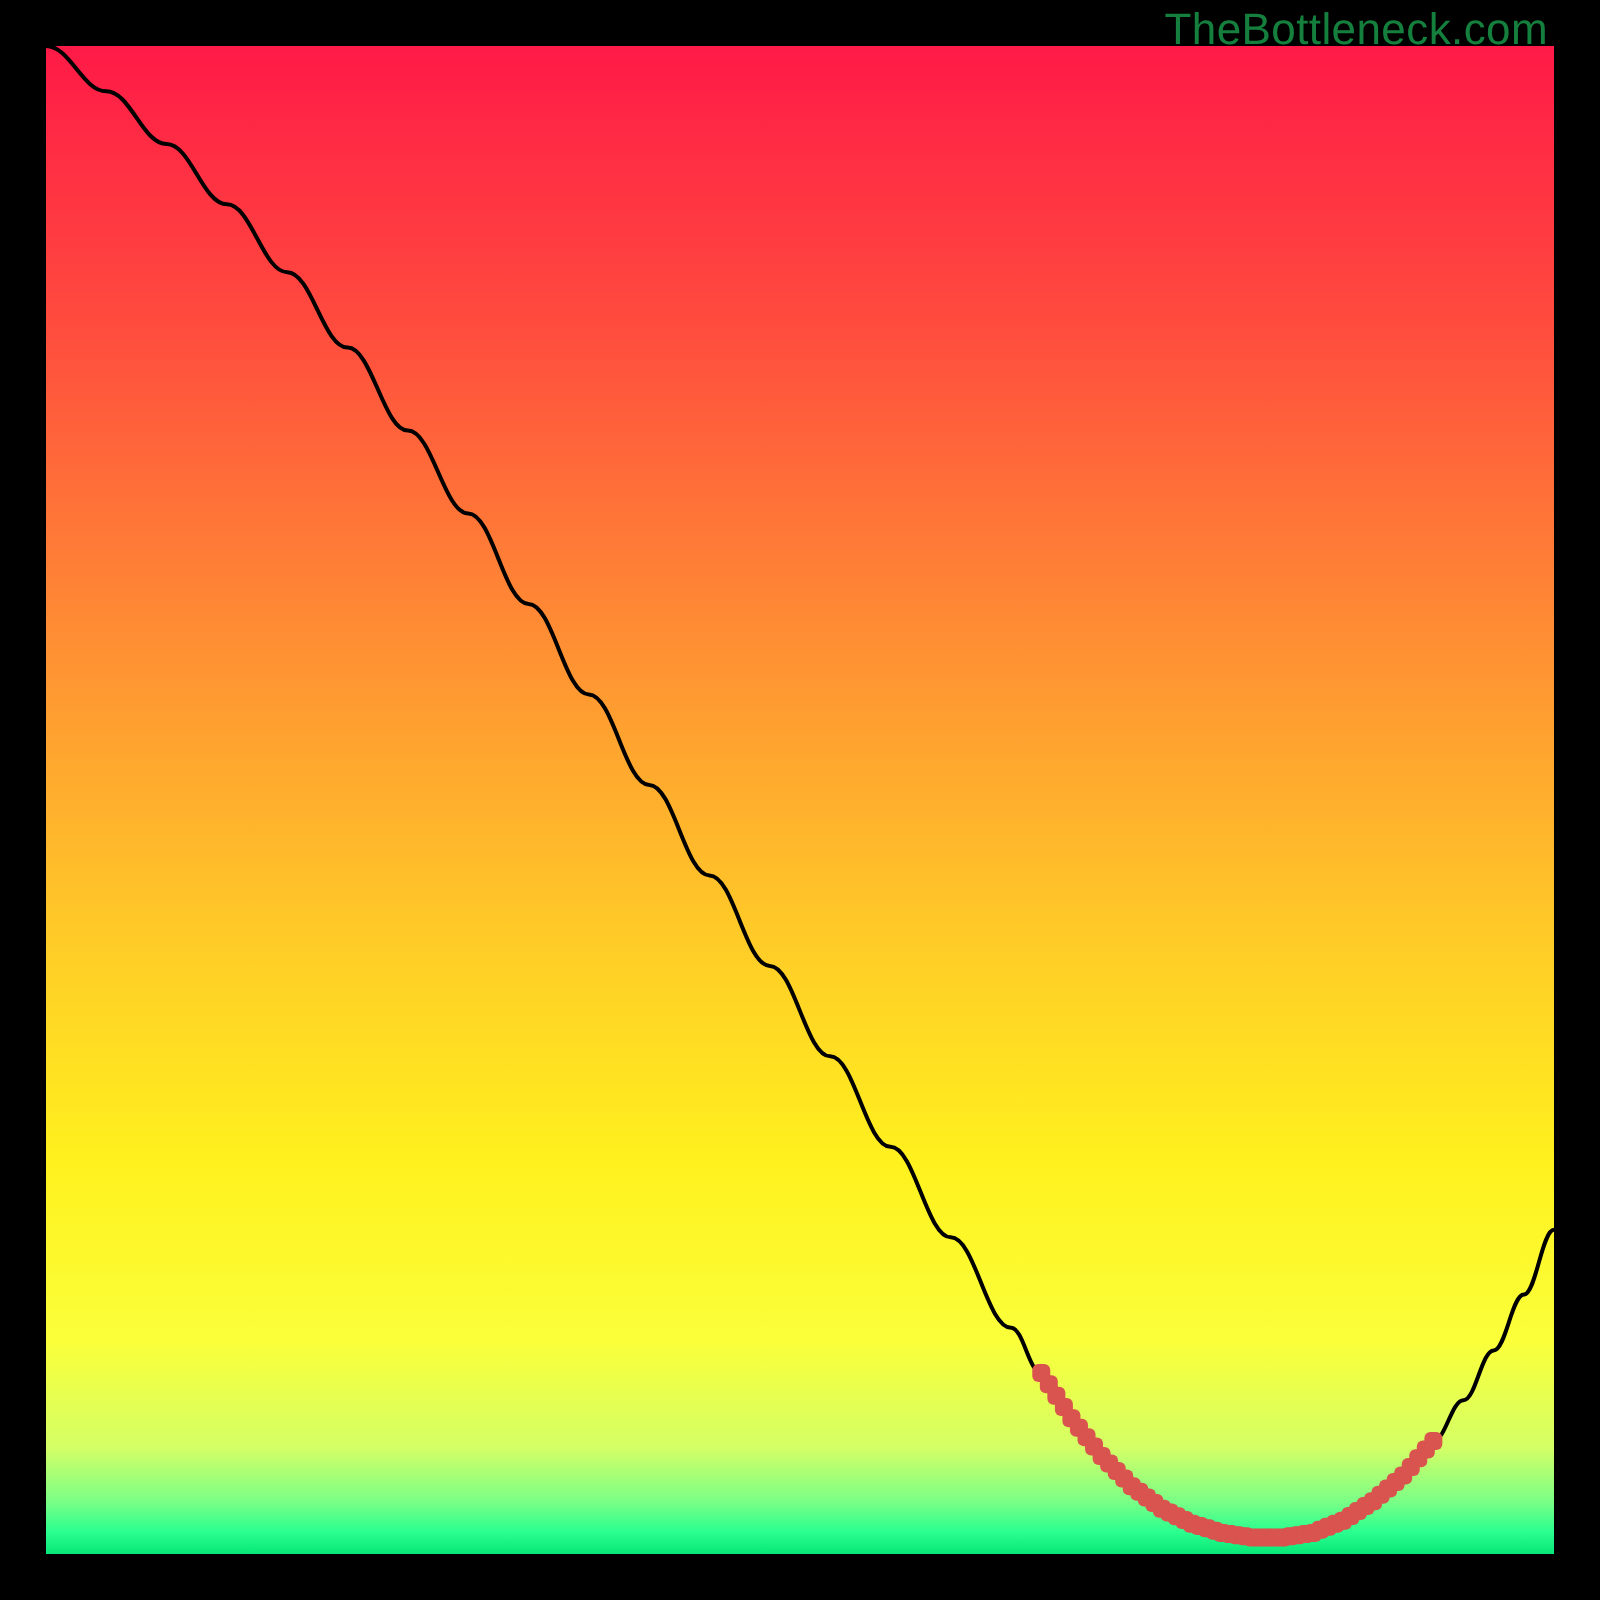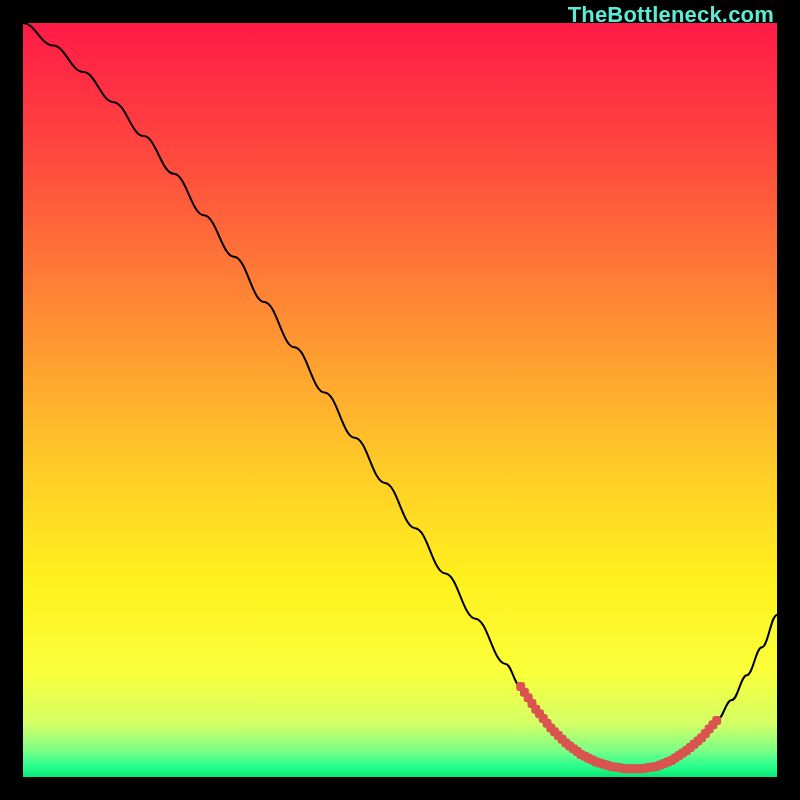--- a/index.html
+++ b/index.html
@@ -24,23 +24,23 @@
     left: 23px;
     top: 23px;
     width: 754px;
     height: 754px;
     overflow: hidden;
   }
   .watermark {
     position: absolute;
     top: 2px;
     right: 26px;
-    color: #5eead4;
+    color: #15803d;
     font-size: 22px;
-    font-weight: 700;
+    font-weight: 400;
     letter-spacing: 0.2px;
   }
   svg {
     display: block;
   }
 </style>
 </head>
 <body>
 
 <div class="frame">

